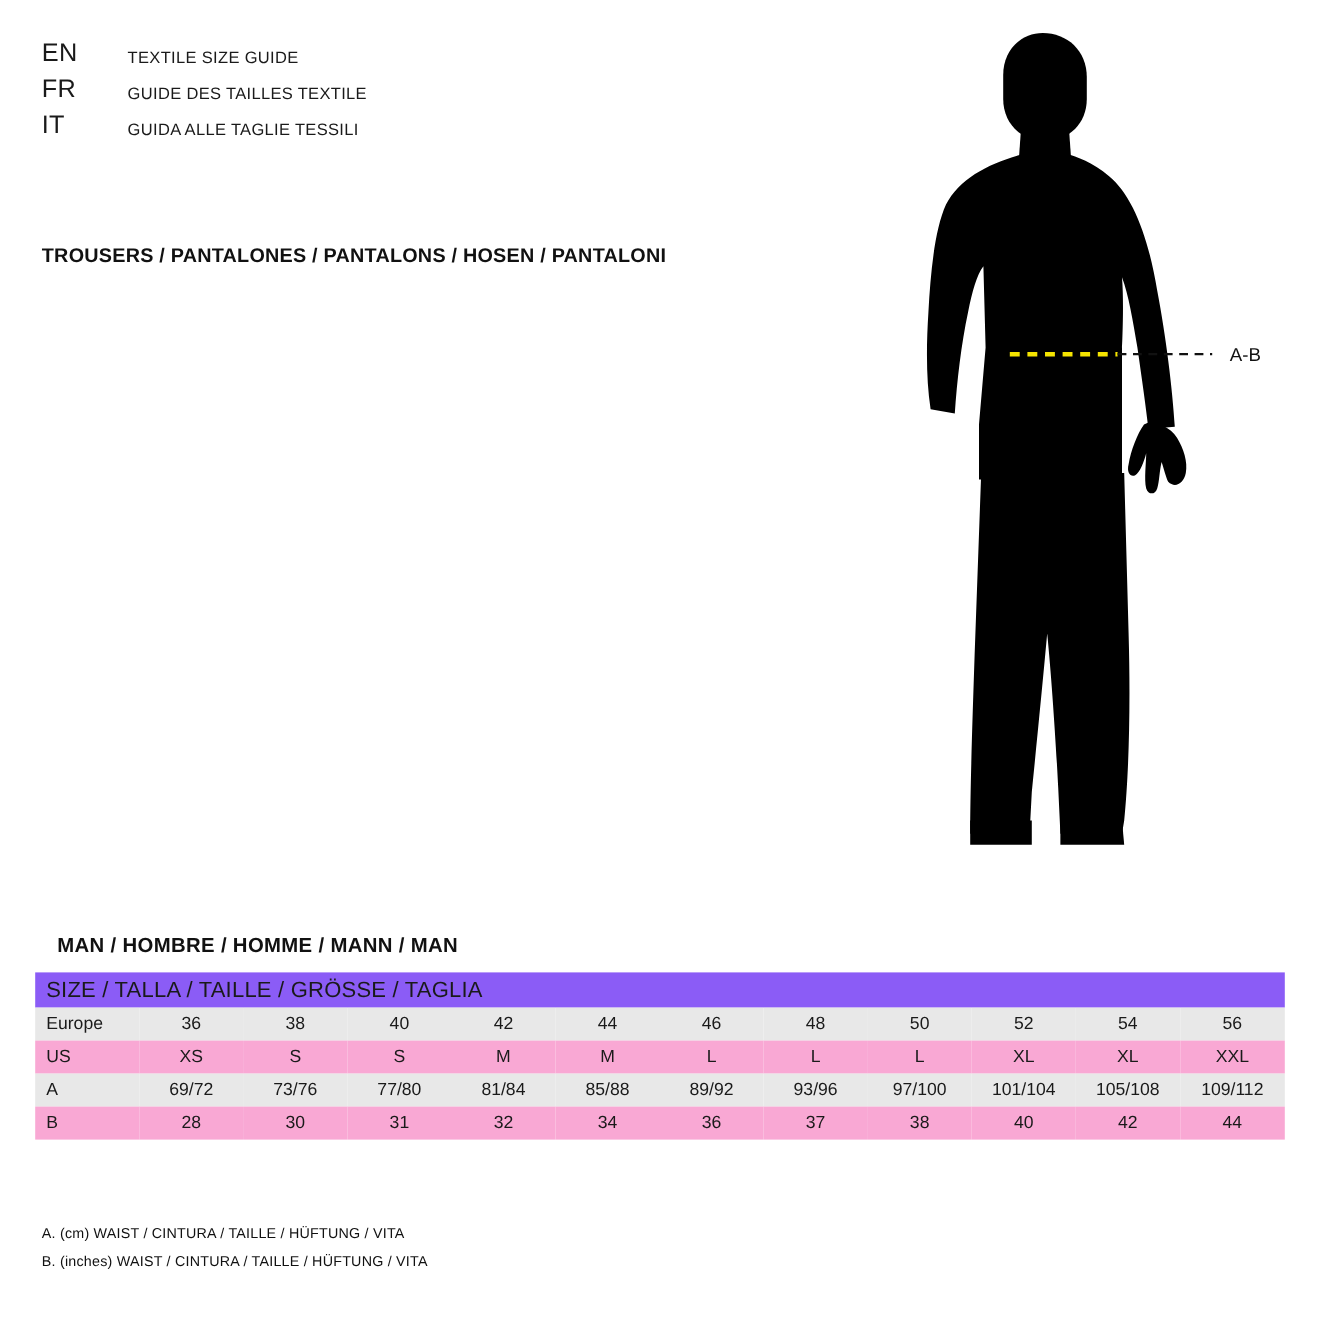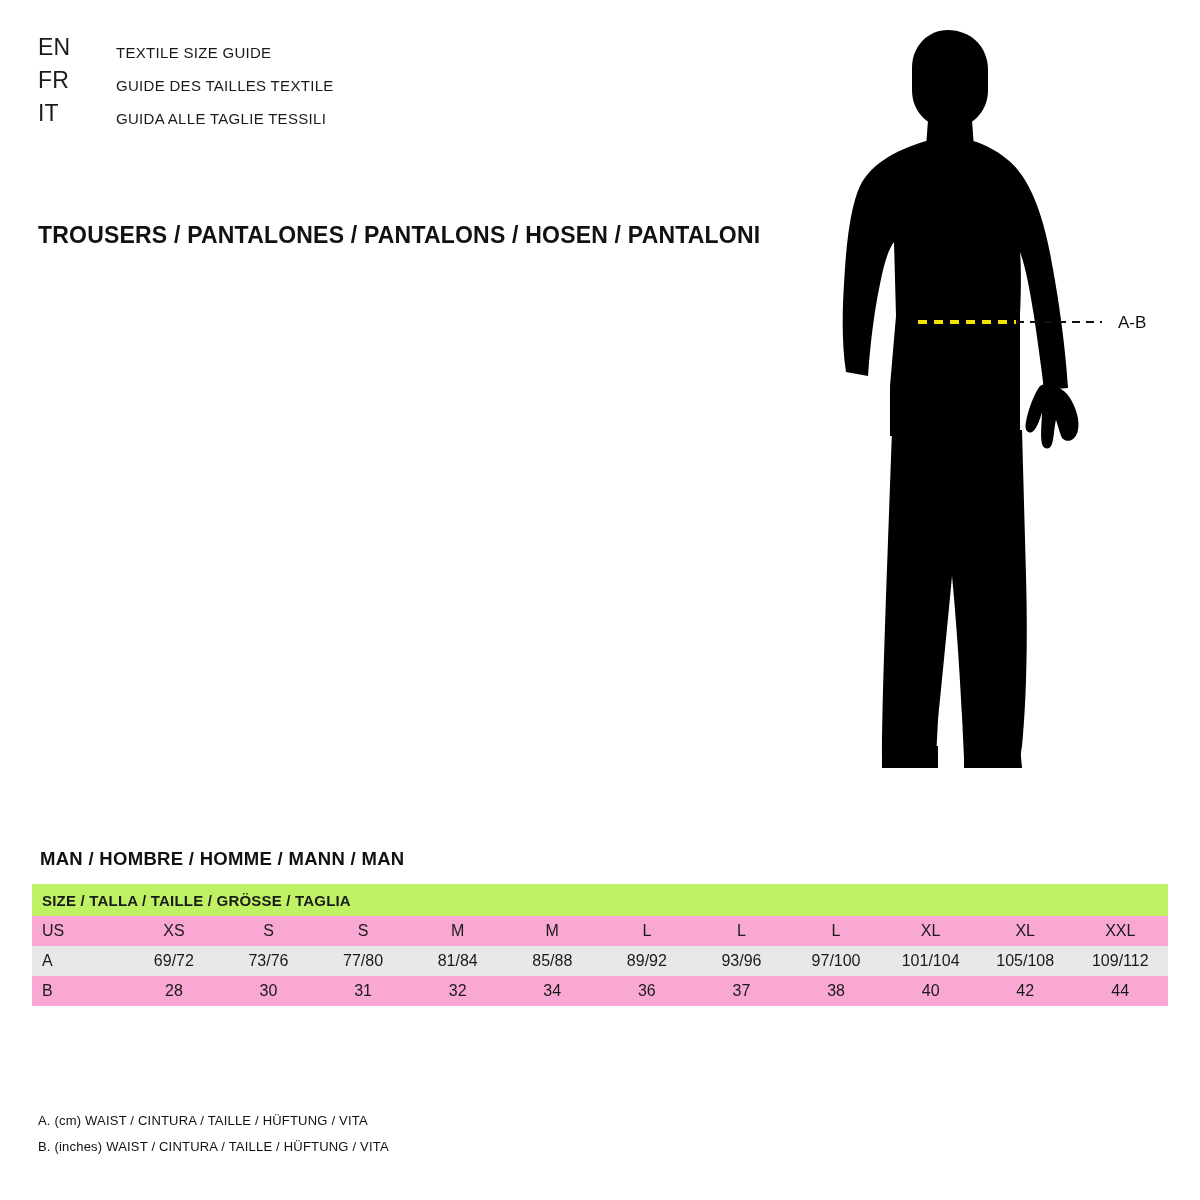--- a/index.html
+++ b/index.html
@@ -37,21 +37,21 @@
   .lang-text {
     font-size: 15px;
     letter-spacing: 0.3px;
     color: #1a1a1a;
     white-space: nowrap;
   }
   .garment-line {
     position: absolute;
     left: 38px;
     top: 222px;
-    font-size: 23px;
+    font-size: 18px;
     font-weight: bold;
     letter-spacing: 0.2px;
     color: #111111;
     white-space: nowrap;
   }
 
   
   .figure-wrap {
     position: absolute;
     left: 830px;
@@ -66,21 +66,21 @@
     position: absolute;
     left: 32px;
     top: 848px;
     width: 1136px;
   }
   .table-title {
     font-size: 18.5px;
     font-weight: bold;
     letter-spacing: 0.3px;
     color: #111111;
-    margin: 0 0 14px 8px;
+    margin: 0 0 14px 20px;
   }
   table.size-table {
     border-collapse: collapse;
     width: 1136px;
     table-layout: fixed;
   }
   table.size-table th,
   table.size-table td {
     font-size: 16px;
     color: #1a1a1a;
@@ -89,23 +89,23 @@
     padding: 0;
     font-weight: normal;
   }
   table.size-table th.label-cell,
   table.size-table td.label-cell {
     text-align: left;
     padding-left: 10px;
     width: 178px;
   }
   tr.header-row th {
-    background: #bef264;
-    font-weight: bold;
-    font-size: 15px;
+    background: #8b5cf6;
+    font-weight: normal;
+    font-size: 20px;
     height: 32px;
     letter-spacing: 0.2px;
   }
   tr.band-light td { background: #e8e8e8; }
   tr.band-white td { background: #f9a8d4; }
 
   .footnotes {
     position: absolute;
     left: 38px;
     top: 1108px;
@@ -183,20 +183,34 @@
   </svg>
 </div>
 
 <div class="table-section">
   <div class="table-title">MAN / HOMBRE / HOMME / MANN / MAN</div>
   <table class="size-table">
     <tbody>
         <tr class="header-row">
       <th class="label-cell" colspan="12">SIZE / TALLA / TAILLE / GRÖSSE / TAGLIA</th>
     </tr>
+    <tr class="band-light">
+      <td class="label-cell">Europe</td>
+      <td>36</td>
+      <td>38</td>
+      <td>40</td>
+      <td>42</td>
+      <td>44</td>
+      <td>46</td>
+      <td>48</td>
+      <td>50</td>
+      <td>52</td>
+      <td>54</td>
+      <td>56</td>
+    </tr>
     <tr class="band-white">
       <td class="label-cell">US</td>
       <td>XS</td>
       <td>S</td>
       <td>S</td>
       <td>M</td>
       <td>M</td>
       <td>L</td>
       <td>L</td>
       <td>L</td>

